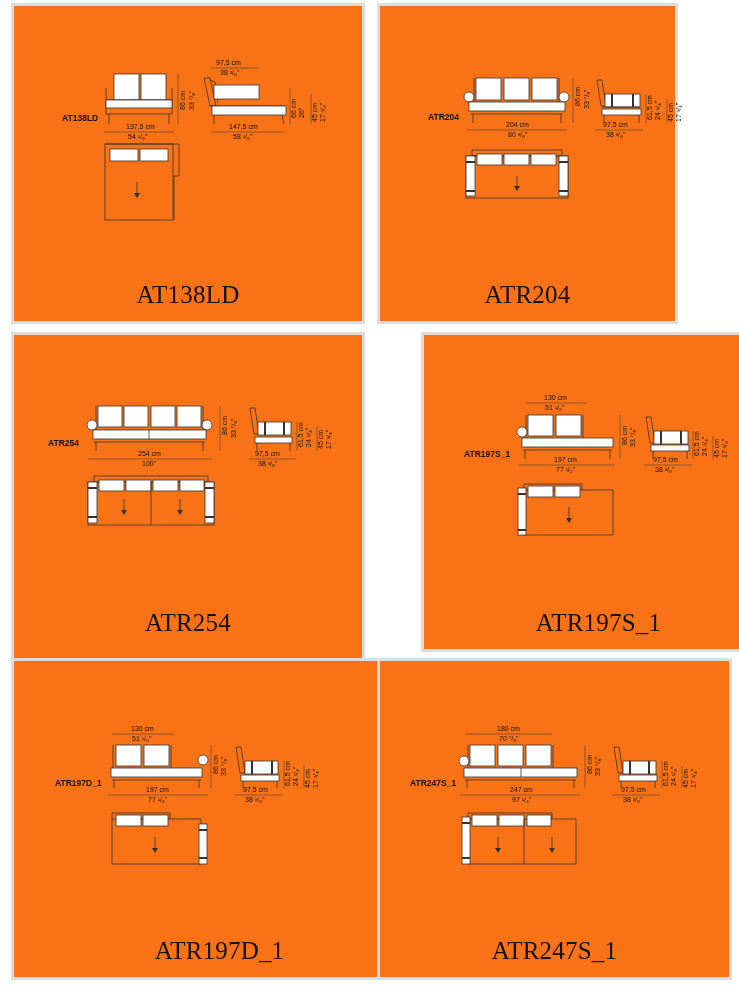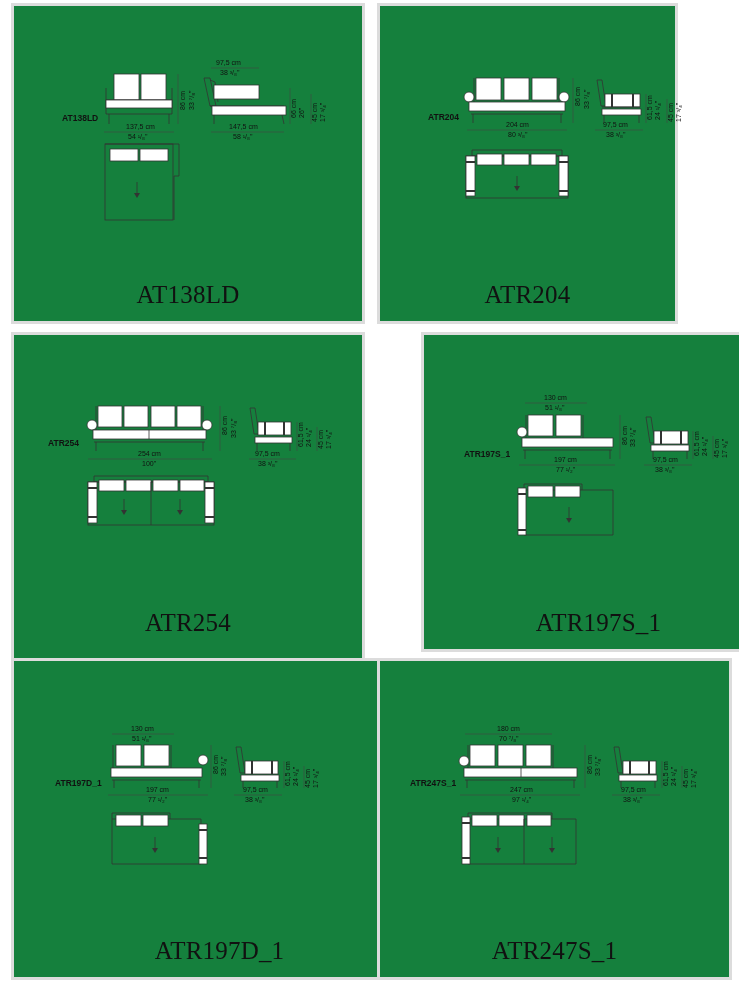--- a/index.html
+++ b/index.html
@@ -1,17 +1,17 @@
 <!DOCTYPE html>
 <html><head>
 <meta charset="utf-8">
 <style>
   html, body { margin: 0; padding: 0; background: #ffffff; }
   body { width: 739px; height: 992px; position: relative; overflow: hidden; font-family: "Liberation Sans", sans-serif; }
-  .panel { position: absolute; box-sizing: border-box; border: 3px solid #dcdcdc; background: #15803d; }
+  .panel { position: absolute; box-sizing: border-box; border: 3px solid #dcdcdc; background: #f97316; }
   .panel svg { position: absolute; left: 0; top: 0; }
   .title { position: absolute; left: 0; right: 0; text-align: center; font-family: "Liberation Serif", "DejaVu Serif", serif; font-size: 25px; color: #111; letter-spacing: 0.2px; }
   .code { font-family: "Liberation Sans", sans-serif; font-weight: bold; font-size: 8.5px; fill: #111; }
   .dim { font-family: "Liberation Sans", sans-serif; font-size: 7px; fill: #111; }
   .ln { stroke: #333; stroke-width: 0.8; fill: none; }
   .thin { stroke: #444; stroke-width: 0.6; fill: none; }
   .cush { stroke: #333; stroke-width: 0.8; fill: #fff; }
   .band { fill: #333; }
 </style>
 </head>

